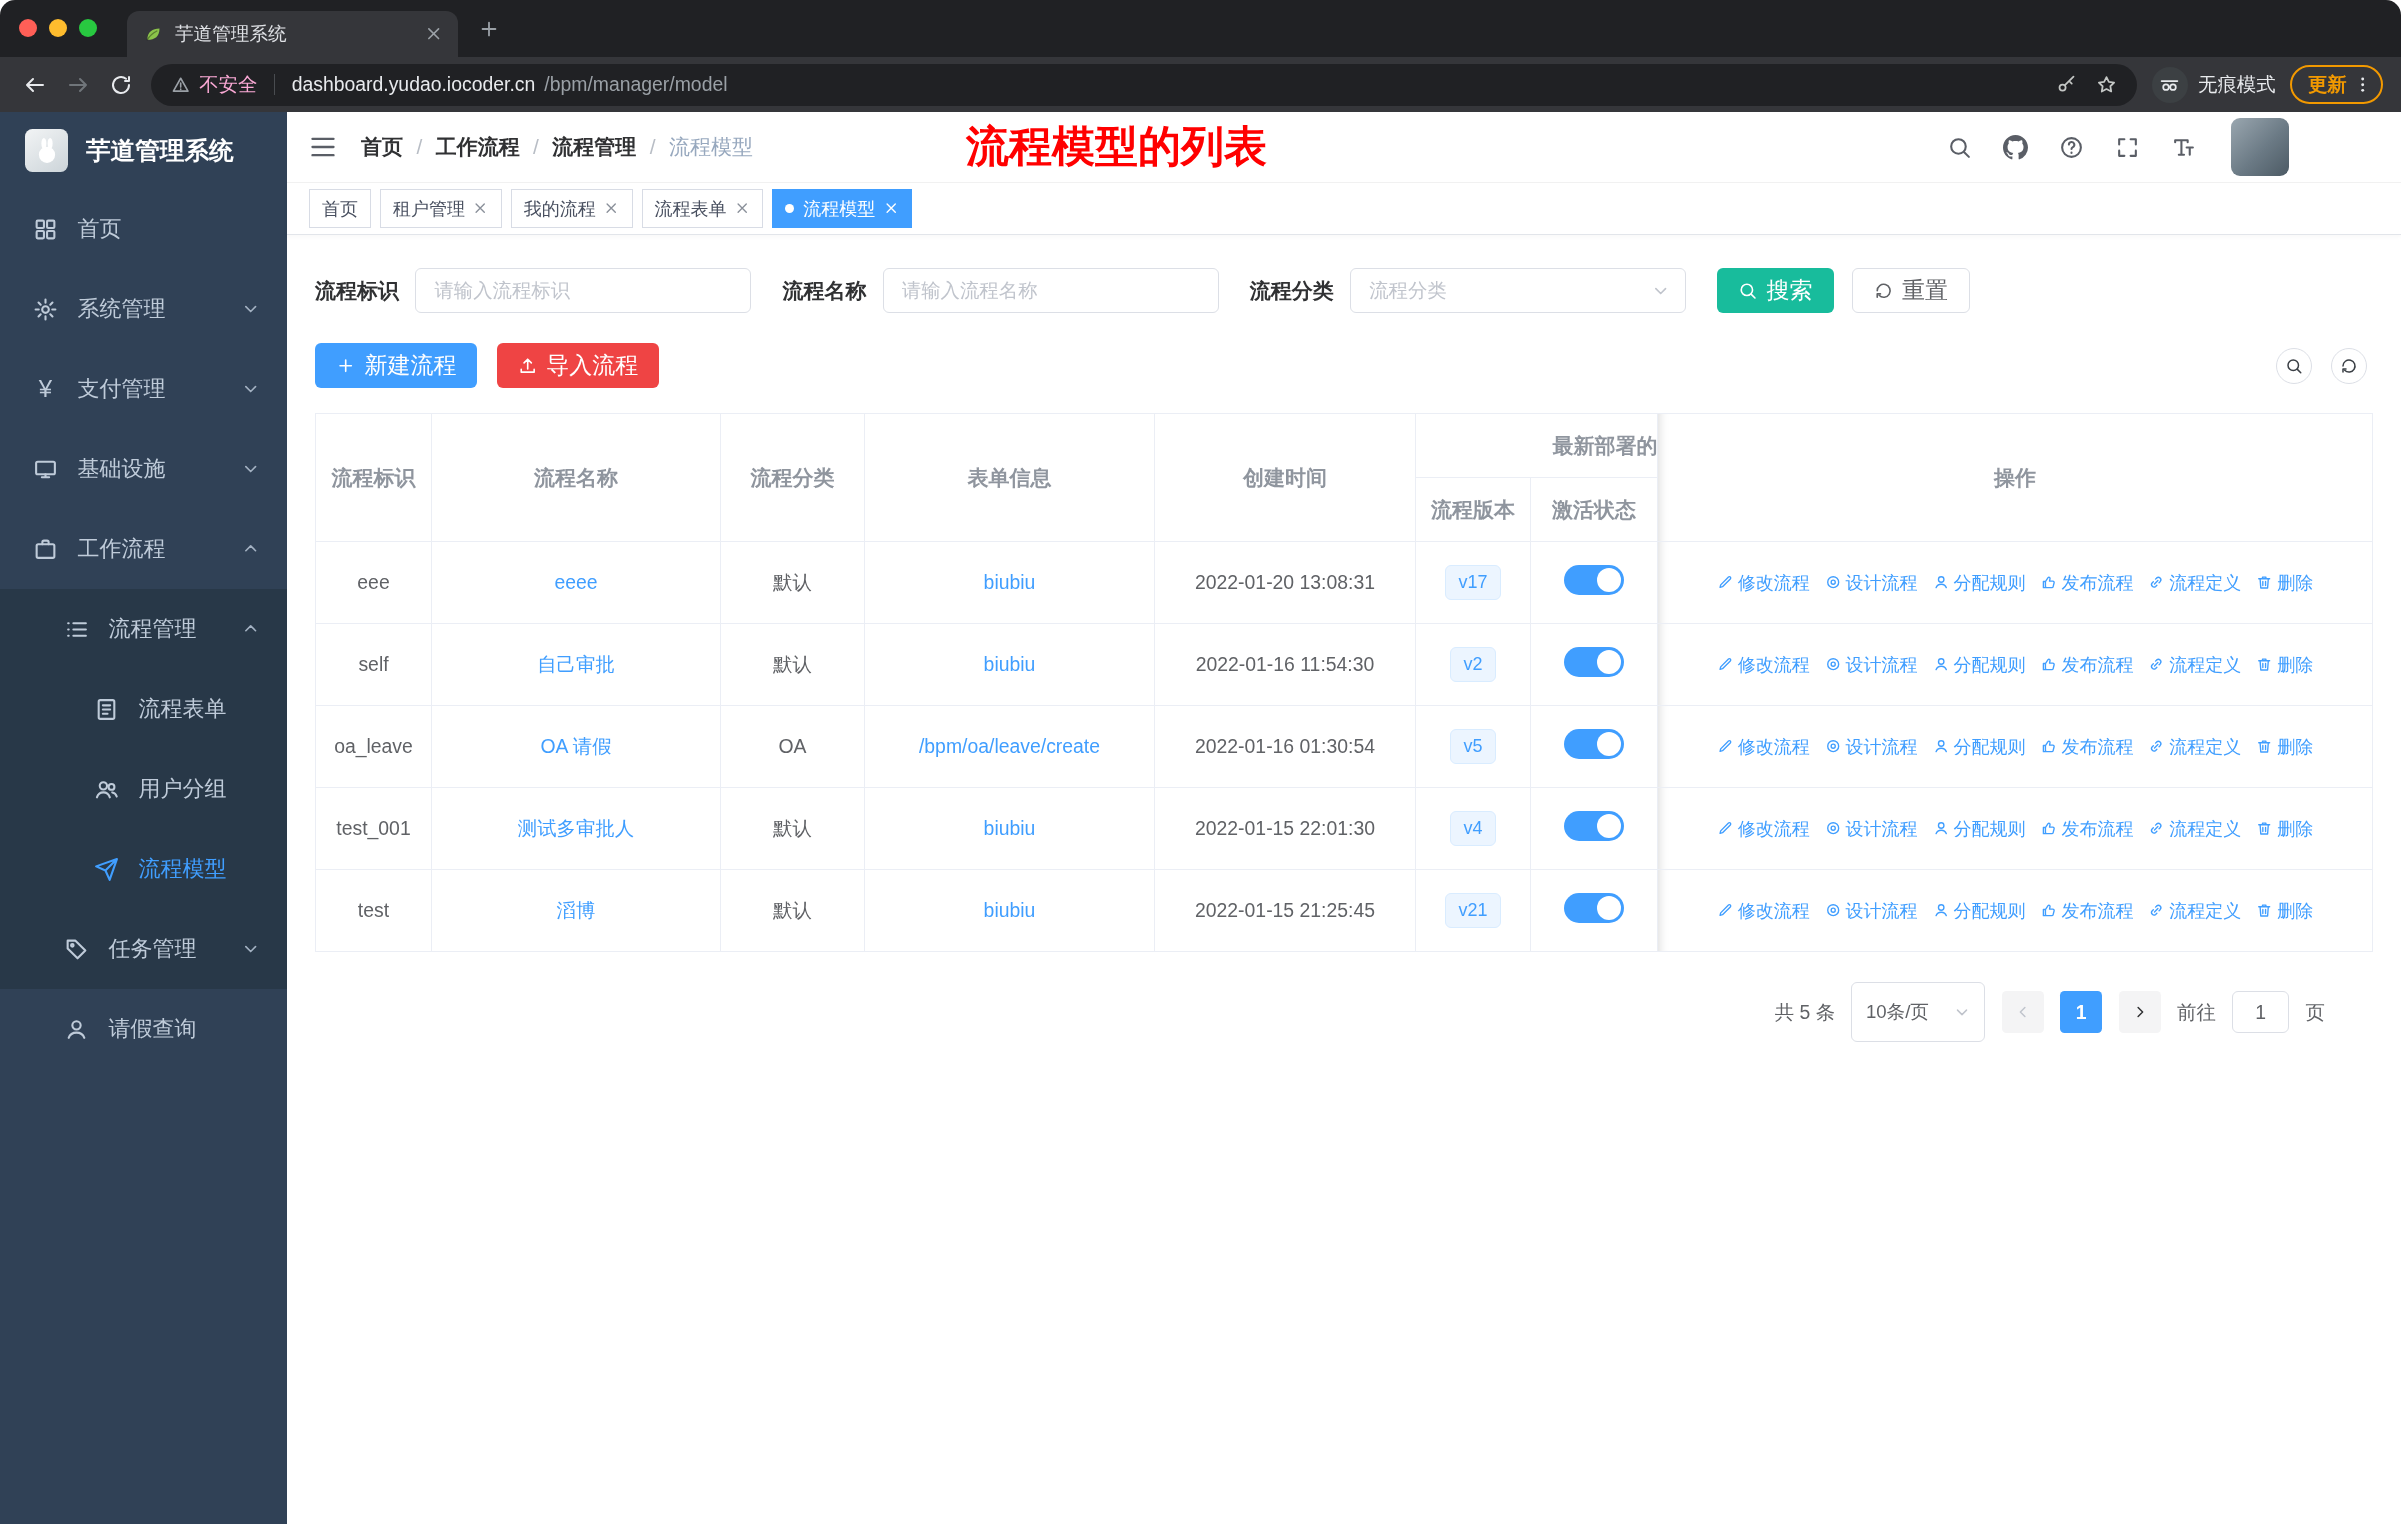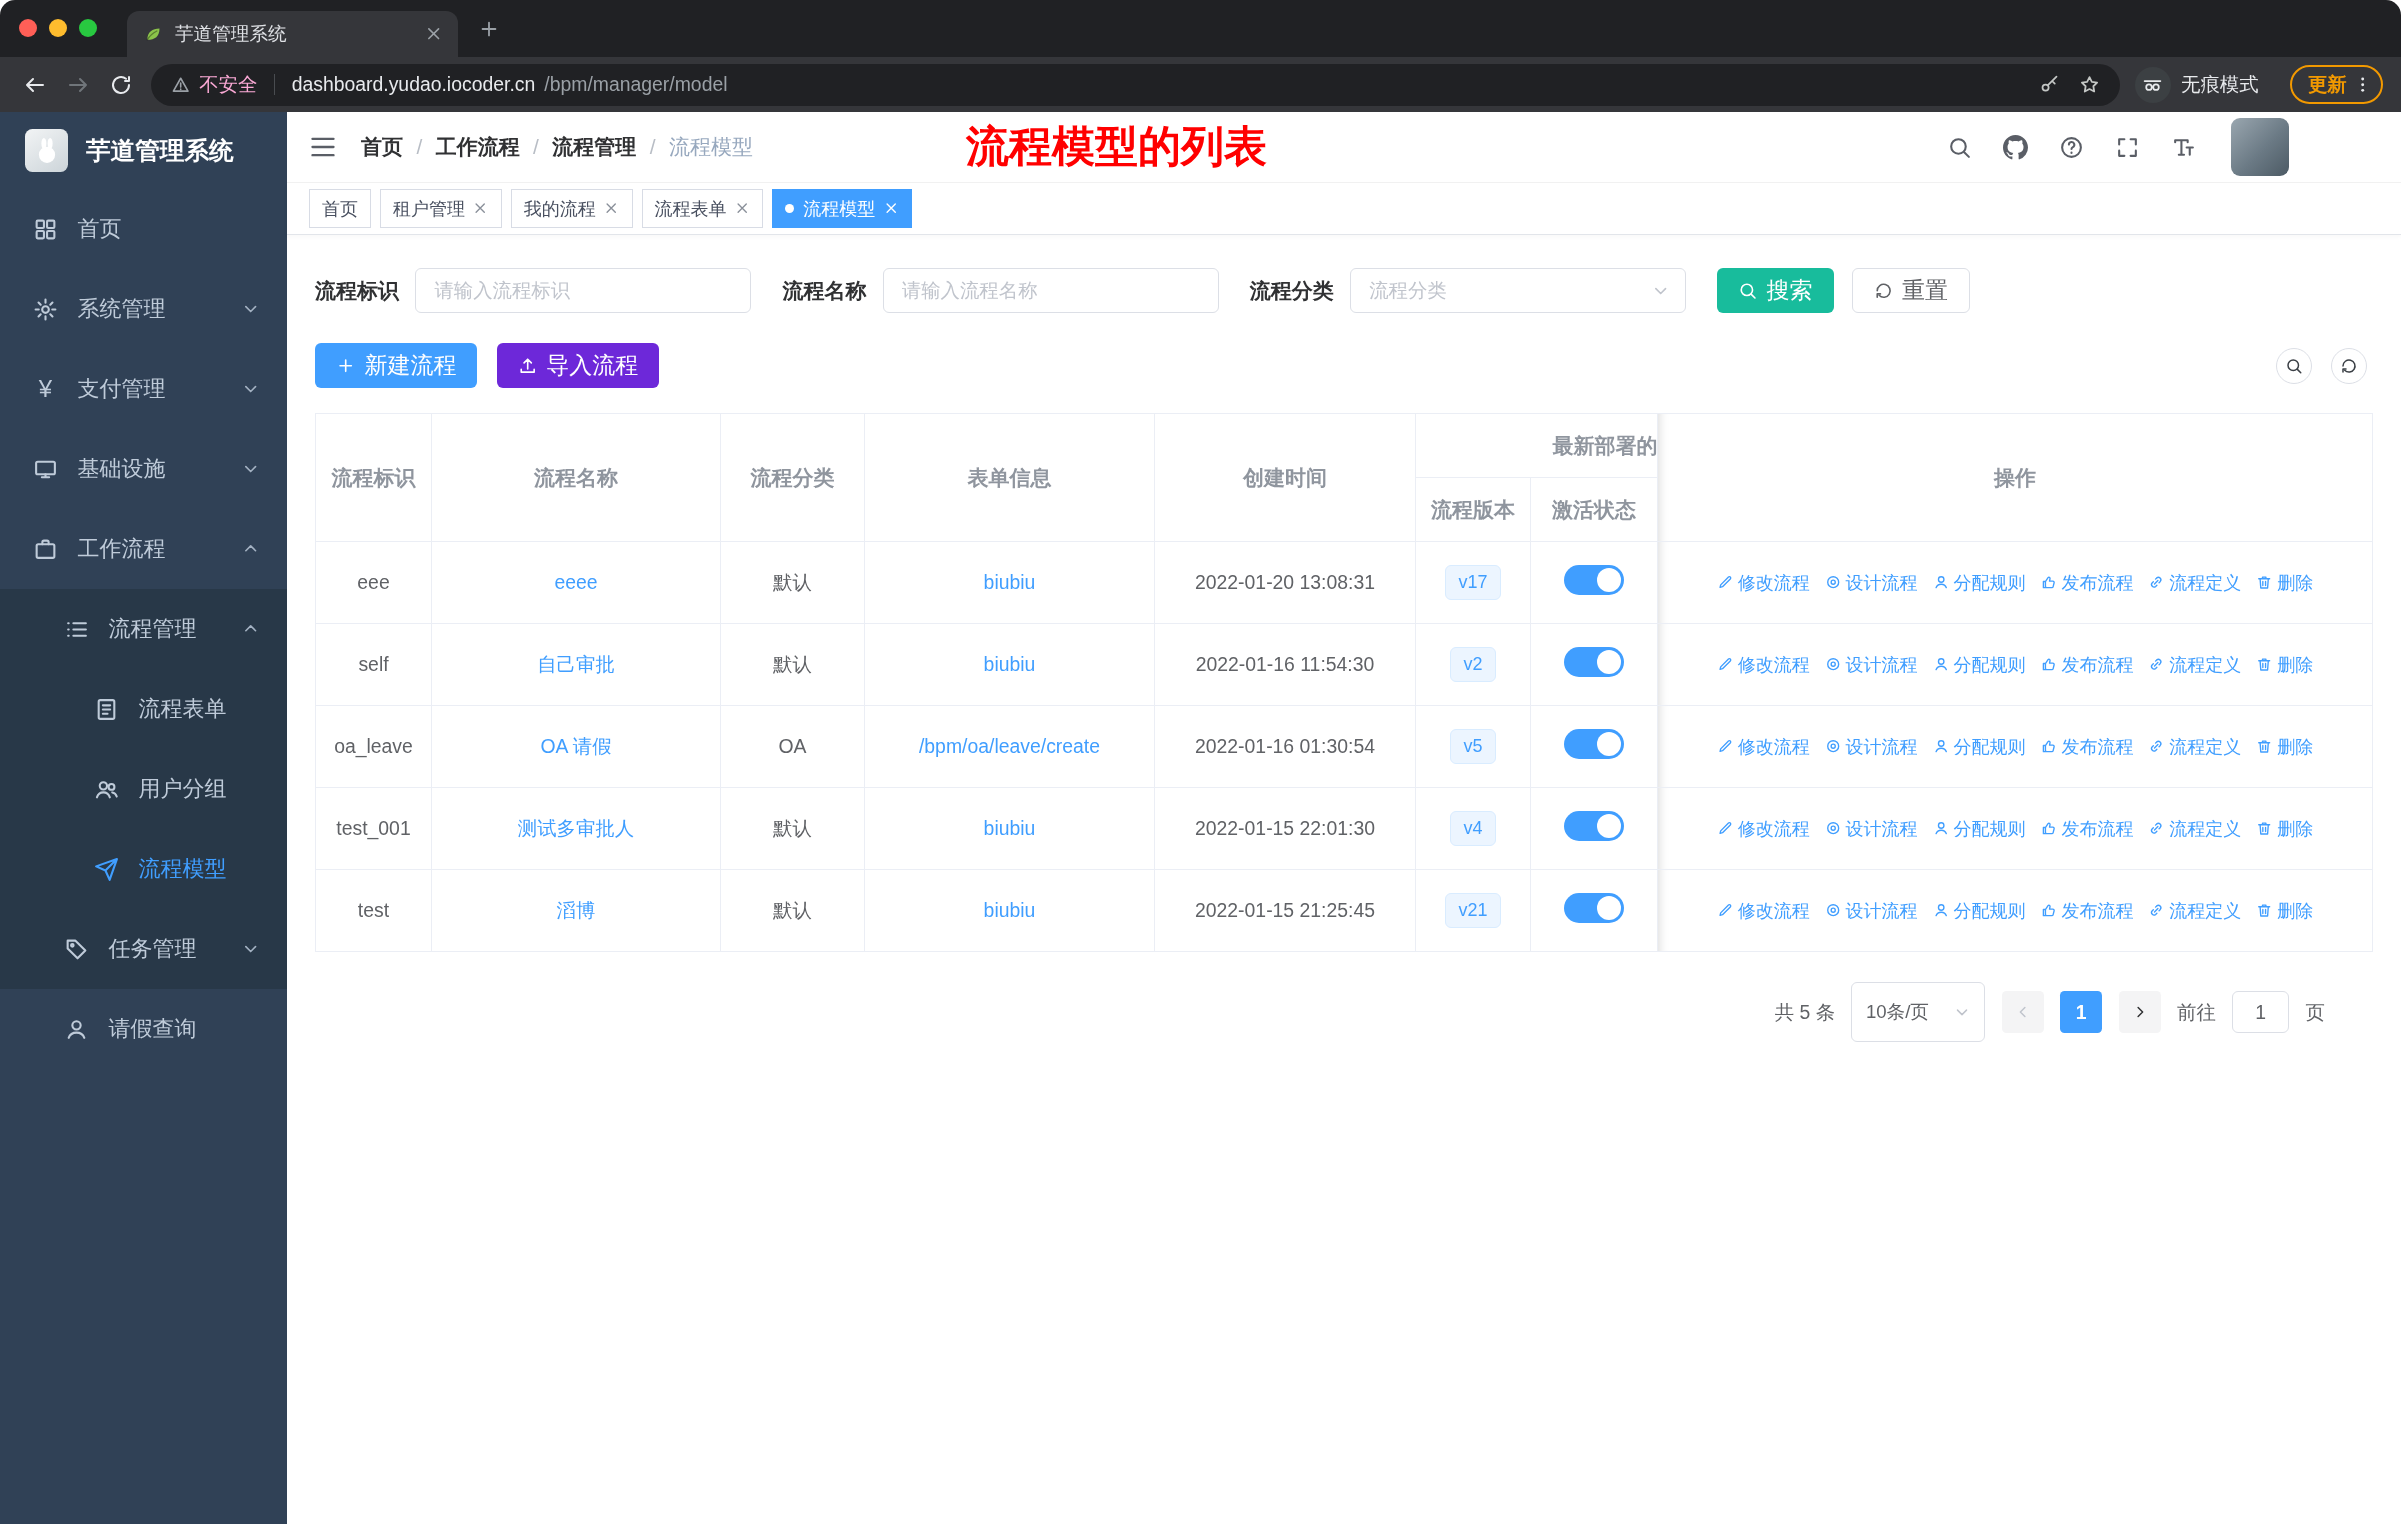--- a/index.html
+++ b/index.html
@@ -32,21 +32,21 @@
   .nav-btn.fwd { color:#70757a; }
   .address { flex:1; height:42px; background:#202124; border-radius:21px; display:flex; align-items:center;
              gap:9px; margin:0 9px; padding:0 19.4px; font-size:19.4px; }
   .warn { width:19.4px; height:19.4px; color:#9aa0a6; }
   .insecure { color:#f9a8d4; }
   .adiv { width:1.5px; height:21px; background:#494c50; margin:0 7.4px; }
   .host { color:#e8eaed; }
   .path { color:#9aa0a6; }
   .aspace { flex:1; }
   .akey,.astar { width:21px; height:21px; color:#c4c7c5; margin-left:10.4px; }
-  .incognito { display:flex; align-items:center; gap:10.4px; color:#e8eaed; font-size:19.4px; margin:0 31px 0 6px; }
+  .incognito { display:flex; align-items:center; gap:10.4px; color:#e8eaed; font-size:19.4px; margin:0 14px 0 6px; }
   .incog-badge { width:36px; height:36px; border-radius:50%; background:#3c4043; display:flex; align-items:center; justify-content:center; }
   .incog-badge .icon { width:21px; height:21px; color:#e8eaed; }
   .update-pill { display:flex; align-items:center; gap:6px; height:39px; padding:0 9px 0 16.4px;
                  border:2.2px solid #f29900; border-radius:21px; color:#f29900; font-size:19.4px; font-weight:700; margin-right:4.5px; }
   .pill-dots { width:19.4px; height:19.4px; color:#e8eaed; }
 
   
   .app { display:flex; height:1413px; }
   .sidebar { width:287px; flex:0 0 287px; background:#304156; }
   .logo { height:77px; display:flex; align-items:center; gap:18px; padding-left:25px; }
@@ -101,21 +101,21 @@
   .f-select { width:336px; height:45px; border:1.5px solid #dcdfe6; border-radius:6px; padding:0 15px 0 18px;
               display:flex; align-items:center; justify-content:space-between; margin-right:31px; cursor:pointer; }
   .f-select .ph { font-size:19.4px; color:#c0c4cc; }
   .f-select .icon { width:19.4px; height:19.4px; color:#c0c4cc; }
   .btn { height:45px; border:none; border-radius:6px; display:inline-flex; align-items:center; gap:9px;
          font-size:23px; padding:0 21px; font-family:inherit; cursor:pointer; white-space:nowrap; }
   .btn .icon { width:19.4px; height:19.4px; }
   .btn-search { background:#18bc9c; color:#fff; }
   .btn-reset { background:#fff; border:1.5px solid #dcdfe6; color:#606266; margin-left:18px; }
   .btn-create { background:#409eff; color:#fff; }
-  .btn-import { background:#6d28d9; color:#fff; margin-left:19.4px; }
+  .btn-import { background:#ef4444; color:#fff; margin-left:19.4px; }
   .action-row { display:flex; align-items:center; margin-bottom:25px; }
   .row-tools { margin-left:auto; display:flex; gap:19.4px; padding-right:6px; }
   .circle-btn { width:36px; height:36px; border-radius:50%; border:1.5px solid #dcdfe6; background:#fff;
                 display:flex; align-items:center; justify-content:center; color:#3a3f45; cursor:pointer; }
   .circle-btn .icon { width:18px; height:18px; }
 
   
   .grid { width:100%; border-collapse:collapse; table-layout:fixed; }
   .grid th,.grid td { border:1.5px solid #ebeef5; text-align:center; vertical-align:middle; }
   .grid thead tr { height:64px; }

